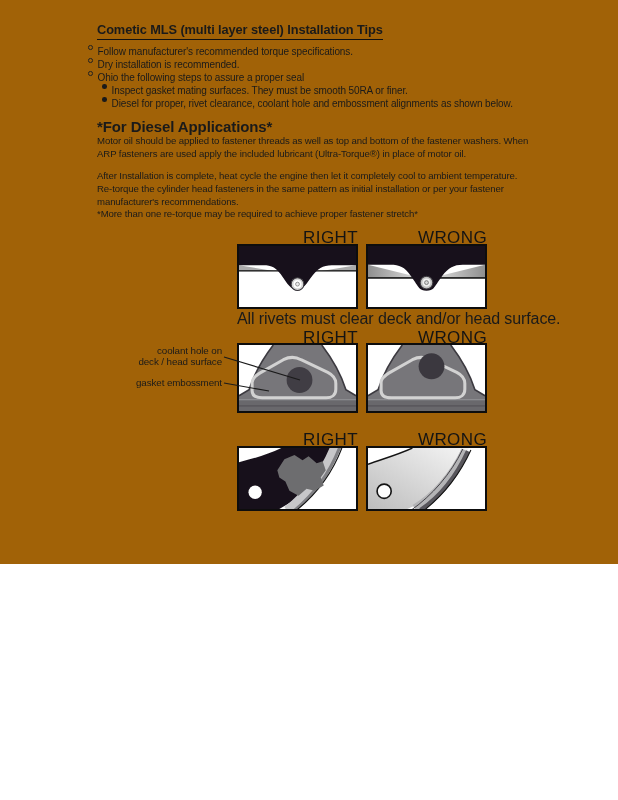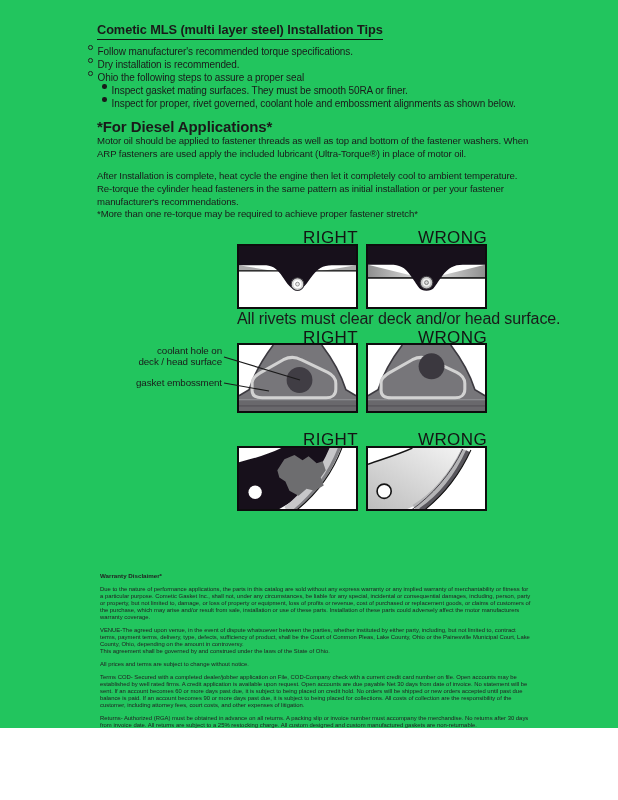--- a/index.html
+++ b/index.html
@@ -1,18 +1,18 @@
 <!DOCTYPE html>
 <html><head>
 <meta charset="utf-8">
 <style>
   *{margin:0;padding:0;box-sizing:border-box}
   html,body{background:#ffffff}
   body{font-family:"Liberation Sans",sans-serif;color:#1a1a1a}
-  .page{position:relative;width:618px;height:728px;background:#22c55e;overflow:hidden}
+  .page{position:relative;width:618px;height:564px;background:#a16207;overflow:hidden}
 
   .title{position:absolute;left:97px;top:22px;font-size:12.8px;font-weight:700;
          letter-spacing:-.1px;border-bottom:1.6px solid #111;padding-bottom:2px}
 
   .tips{position:absolute;left:88px;top:45px;width:480px;font-size:10px;line-height:13.1px;letter-spacing:-.1px}
   .tip{display:flex;align-items:flex-start}
   .tip.sub{margin-left:14px}
   .dot{flex:none;width:4.6px;height:4.6px;border-radius:50%;margin-right:5px}
   .dot.open{border:1.1px solid #222}
   .dot.fill{background:#1a1a1a}
@@ -68,21 +68,21 @@
     <div class="tip">
       <span class="dot open"></span>
       <span>Ohio the following steps to assure a proper seal</span>
     </div>
     <div class="tip sub">
       <span class="dot fill"></span>
       <span>Inspect gasket mating surfaces.  They must be smooth 50RA or finer.</span>
     </div>
     <div class="tip sub">
       <span class="dot fill"></span>
-      <span>Inspect for proper, rivet governed, coolant hole and embossment alignments as shown below.</span>
+      <span>Diesel for proper, rivet clearance, coolant hole and embossment alignments as shown below.</span>
     </div>
   </div>
 
   <h2 class="diesel-h">*For Diesel Applications*</h2>
   <p class="body p1">Motor oil should be applied to fastener threads as well as top and bottom of the fastener washers. When ARP fasteners are used apply the included lubricant (Ultra-Torque®) in place of motor oil.</p>
   <p class="body p2">After Installation is complete, heat cycle the engine then let it completely cool to ambient temperature. Re-torque the cylinder head fasteners in the same pattern as initial installation or per your fastener manufacturer's recommendations.</p>
   <p class="body note">*More than one re-torque may be required to achieve proper fastener stretch*</p>
 
   <div class="flabel l1a">RIGHT</div>
   <div class="flabel l1b">WRONG</div>

